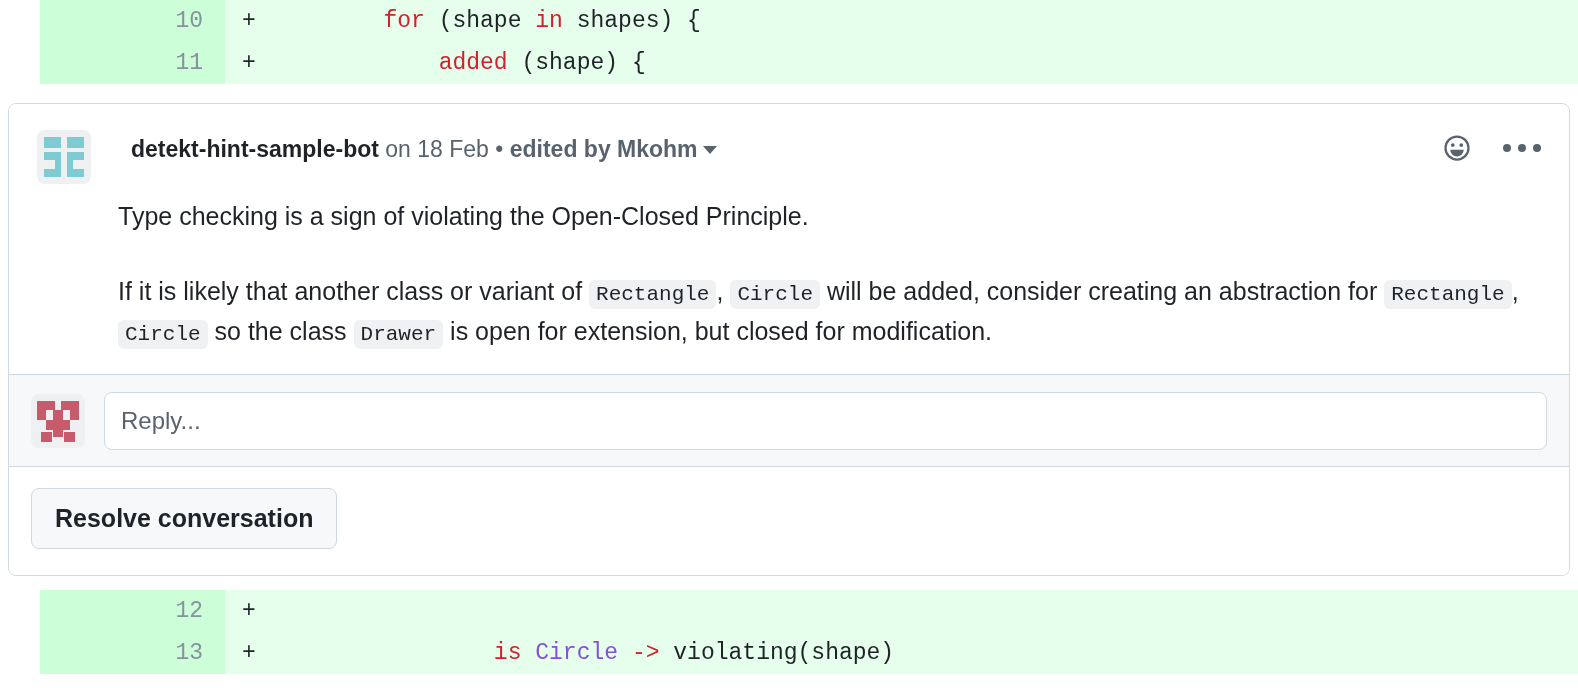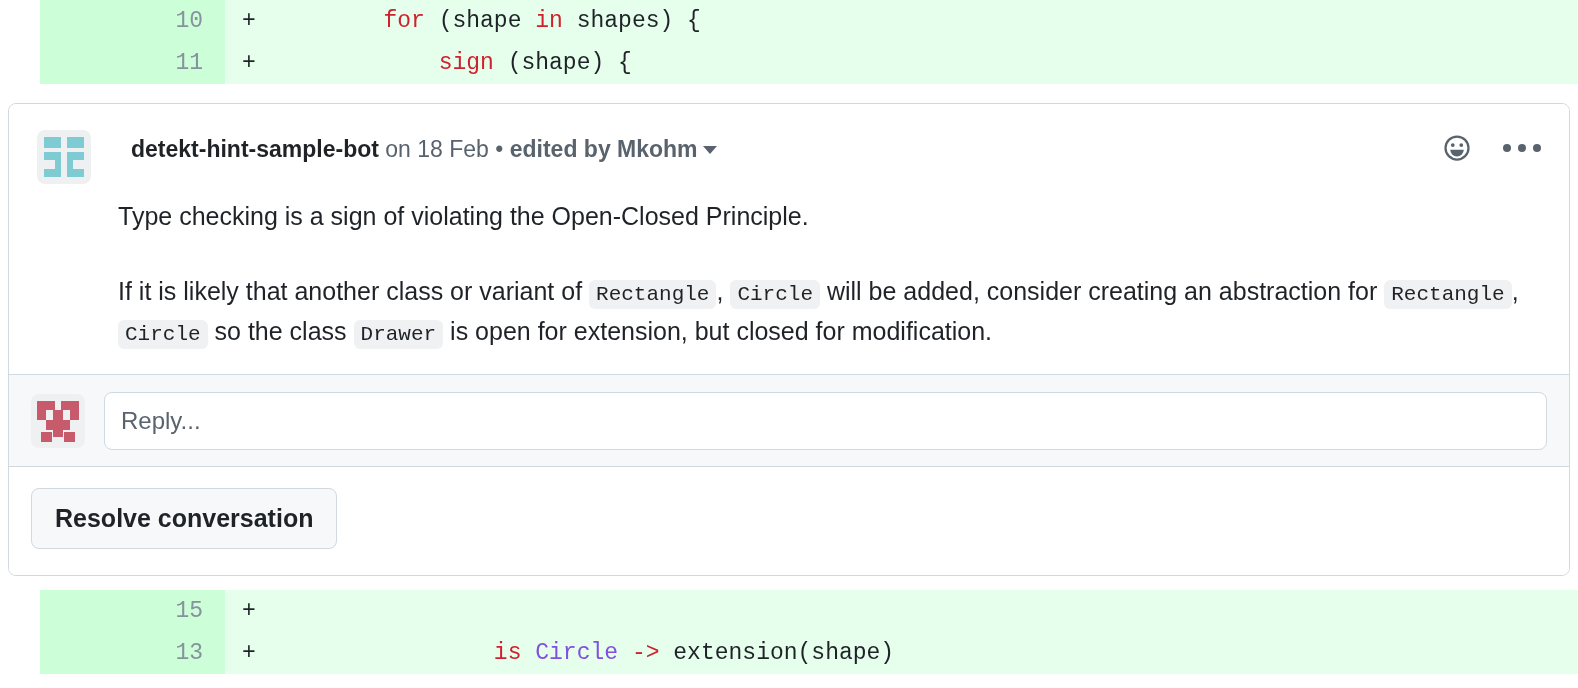--- a/index.html
+++ b/index.html
@@ -226,21 +226,21 @@
 
   <div class="top-block diff-block">
     <div class="diff-row">
       <div class="diff-gutter">10</div>
       <div class="diff-marker">+</div>
       <div class="diff-code"><span>        </span><span class="tok-host"><span class="k-red">for</span><span> (shape </span><span class="k-red">in</span><span> shapes) {</span></span></div>
     </div>
     <div class="diff-row">
       <div class="diff-gutter">11</div>
       <div class="diff-marker">+</div>
-      <div class="diff-code"><span>            </span><span class="tok-host"><span class="k-red">sign</span><span> (shape) {</span></span></div>
+      <div class="diff-code"><span>            </span><span class="tok-host"><span class="k-red">added</span><span> (shape) {</span></span></div>
     </div>
   </div>
 
   <div class="comment-card">
 
     <div class="comment-body">
       <div class="comment-head">
 
         <div class="avatar">
           <span class="av-blk" style="left:7px;  top:7px;  width:17px; height:11px;"></span>
@@ -293,23 +293,23 @@
       <input class="reply-input" placeholder="Reply..." style="">
     </div>
 
     <div class="resolve-row">
       <button class="resolve-btn">Resolve conversation</button>
     </div>
   </div>
 
   <div class="bottom-block diff-block">
     <div class="diff-row">
-      <div class="diff-gutter">15</div>
+      <div class="diff-gutter">12</div>
       <div class="diff-marker">+</div>
     </div>
     <div class="diff-row">
       <div class="diff-gutter">13</div>
       <div class="diff-marker">+</div>
-      <div class="diff-code"><span>                </span><span class="tok-host"><span class="k-red">is</span><span> </span><span class="k-purple">Circle</span><span> </span><span class="k-red">-&gt;</span><span> extension(shape)</span></span></div>
+      <div class="diff-code"><span>                </span><span class="tok-host"><span class="k-red">is</span><span> </span><span class="k-purple">Circle</span><span> </span><span class="k-red">-&gt;</span><span> violating(shape)</span></span></div>
     </div>
   </div>
 
 </div>
 
 </body></html>

